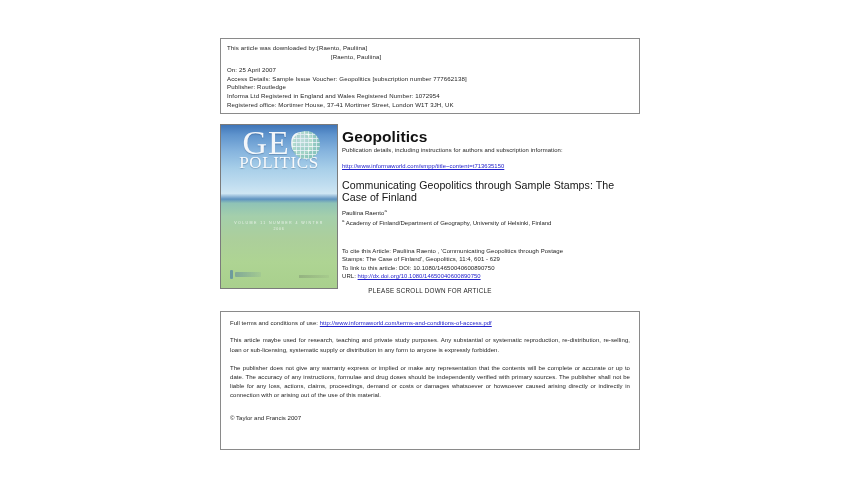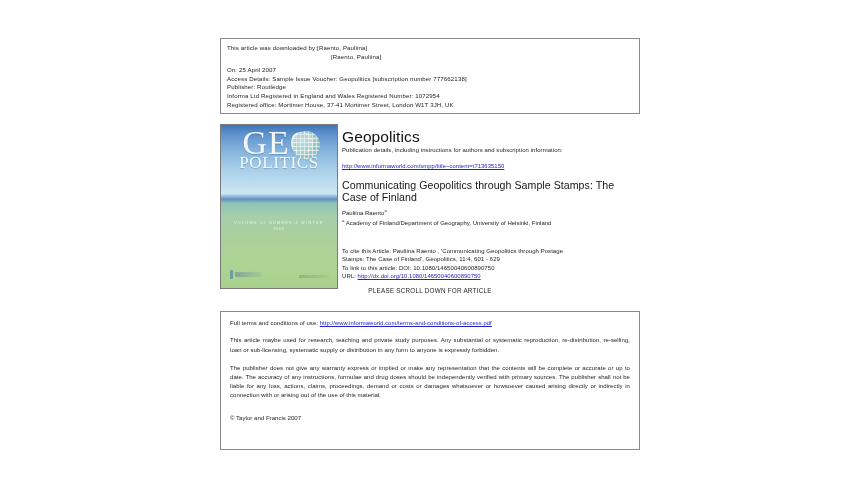--- a/index.html
+++ b/index.html
@@ -187,21 +187,21 @@
   
   #article-info {
     position: absolute;
     left: 122px;
     top: 4px;
     width: 298px;
   }
   .journal-title {
     font-size: 15.5px;
     line-height: 17px;
-    font-weight: 400;
+    font-weight: 700;
     color: #111111;
     letter-spacing: 0.1px;
     margin: 0 0 1px 0;
   }
   .pub-details {
     font-size: 5.9px;
     line-height: 8px;
     color: #1d1d1d;
     letter-spacing: 0.1px;
     white-space: nowrap;

